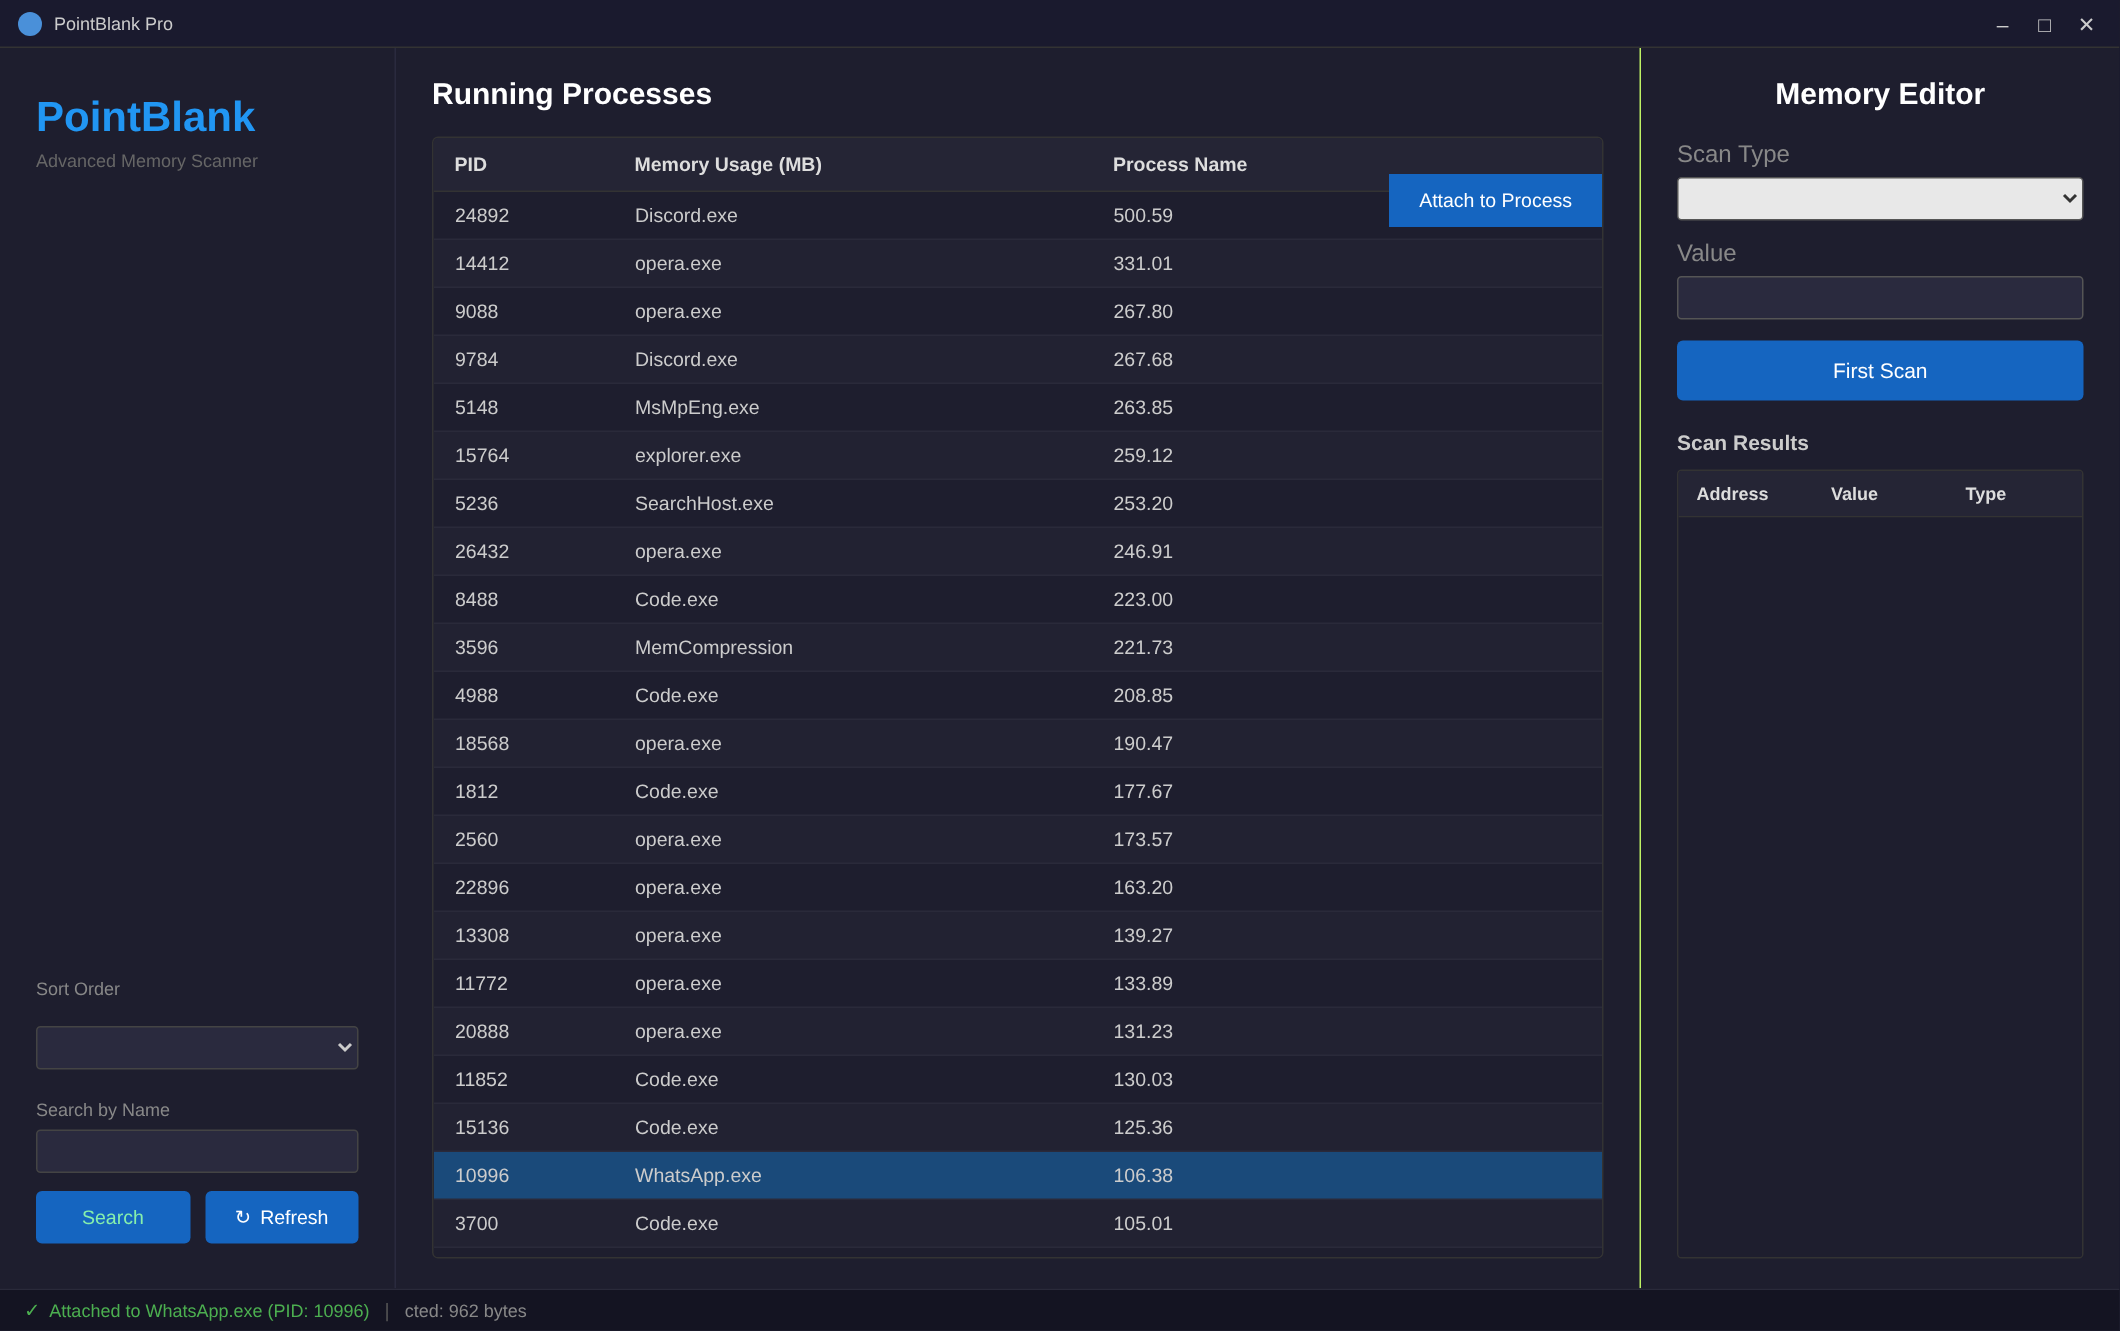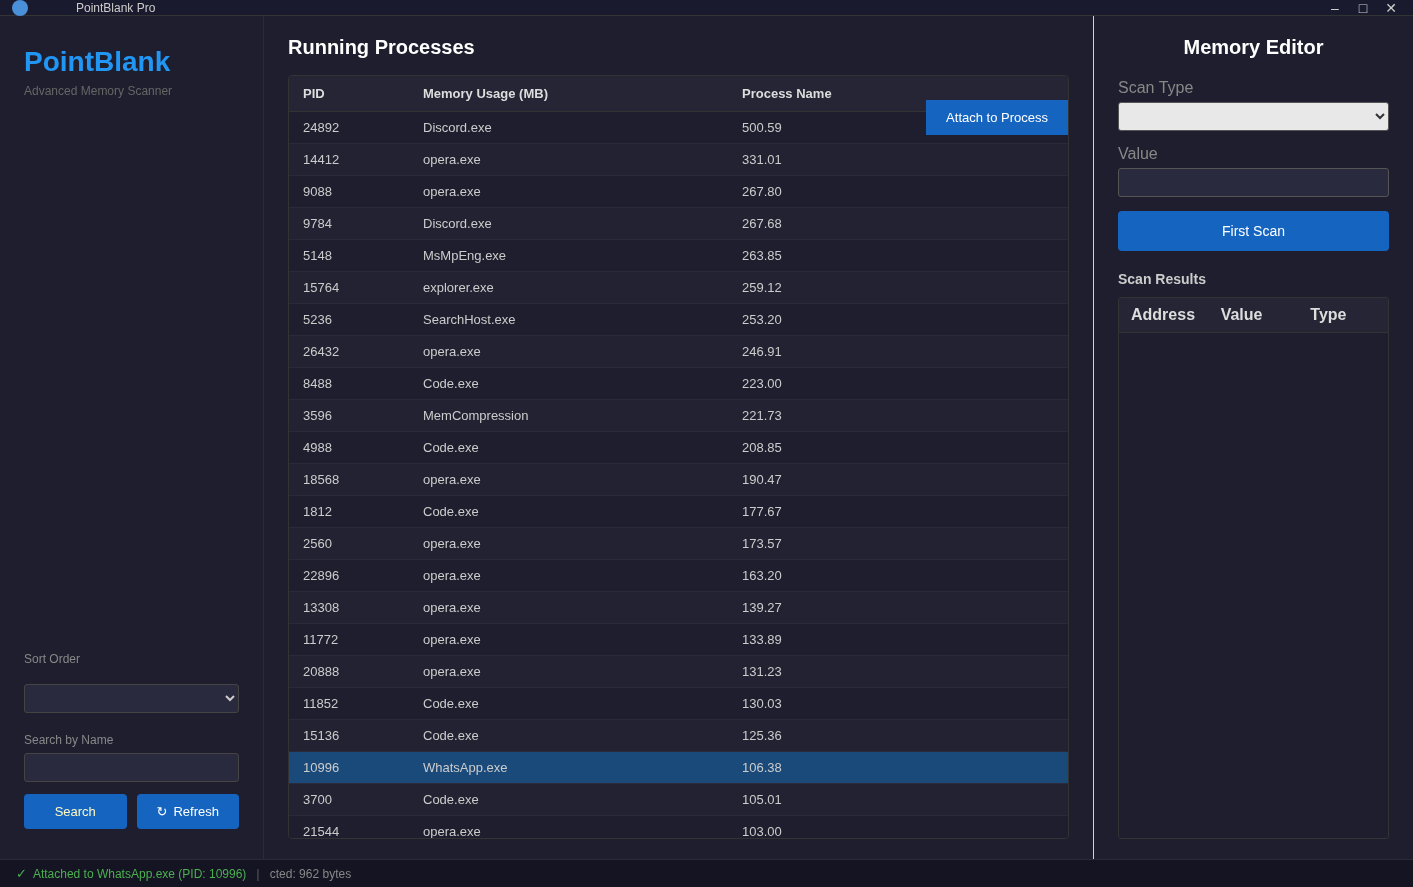--- a/index.html
+++ b/index.html
@@ -10,28 +10,27 @@
       font-size: 13px;
       width: 1413px;
       height: 887px;
       overflow: hidden;
       display: flex;
       flex-direction: column;
     }
     
     .titlebar {
       background: #1a1a2e;
-      height: 16px;
+      height: 32px;
       display: flex;
       align-items: center;
       padding: 0 12px;
       border-bottom: 1px solid #333;
       flex-shrink: 0;
       user-select: none;
-      gap: 40px;
     }
     .titlebar-icon {
       width: 16px;
       height: 16px;
       background: #4a90d9;
       border-radius: 50%;
       margin-right: 8px;
       flex-shrink: 0;
     }
     .titlebar-title {
@@ -117,21 +116,21 @@
       margin-bottom: 12px;
       outline: none;
     }
     .btn-row {
       display: flex;
       gap: 10px;
     }
     .btn-search {
       flex: 1;
       background: #1565c0;
-      color: #fef9c3;
+      color: #86efac;
       border: none;
       padding: 10px;
       border-radius: 4px;
       cursor: pointer;
       font-size: 13px;
       font-weight: 500;
     }
     .btn-refresh {
       flex: 1;
       background: #1565c0;
@@ -298,21 +297,21 @@
       display: grid;
       grid-template-columns: 1fr 1fr 1fr;
       background: #252535;
       border-bottom: 1px solid #333;
       flex-shrink: 0;
     }
     .scan-results-header-cell {
       padding: 8px 12px;
       font-weight: 600;
       color: #ddd;
-      font-size: 16px;
+      font-size: 12px;
     }
     .scan-results-body {
       flex: 1;
       background: #1e1e2e;
     }
     
     .statusbar {
       height: 28px;
       background: #141422;
       border-top: 1px solid #2a2a3a;

